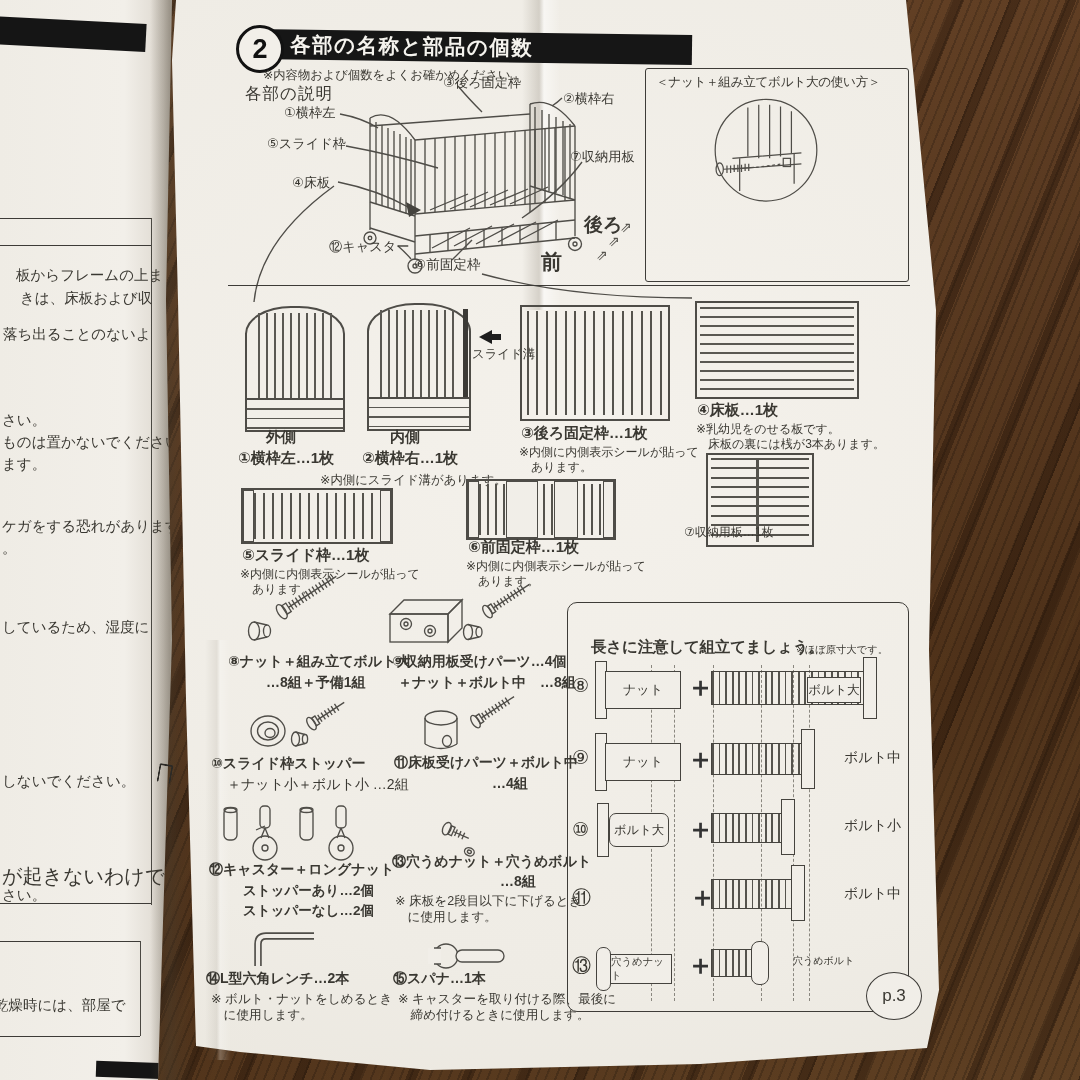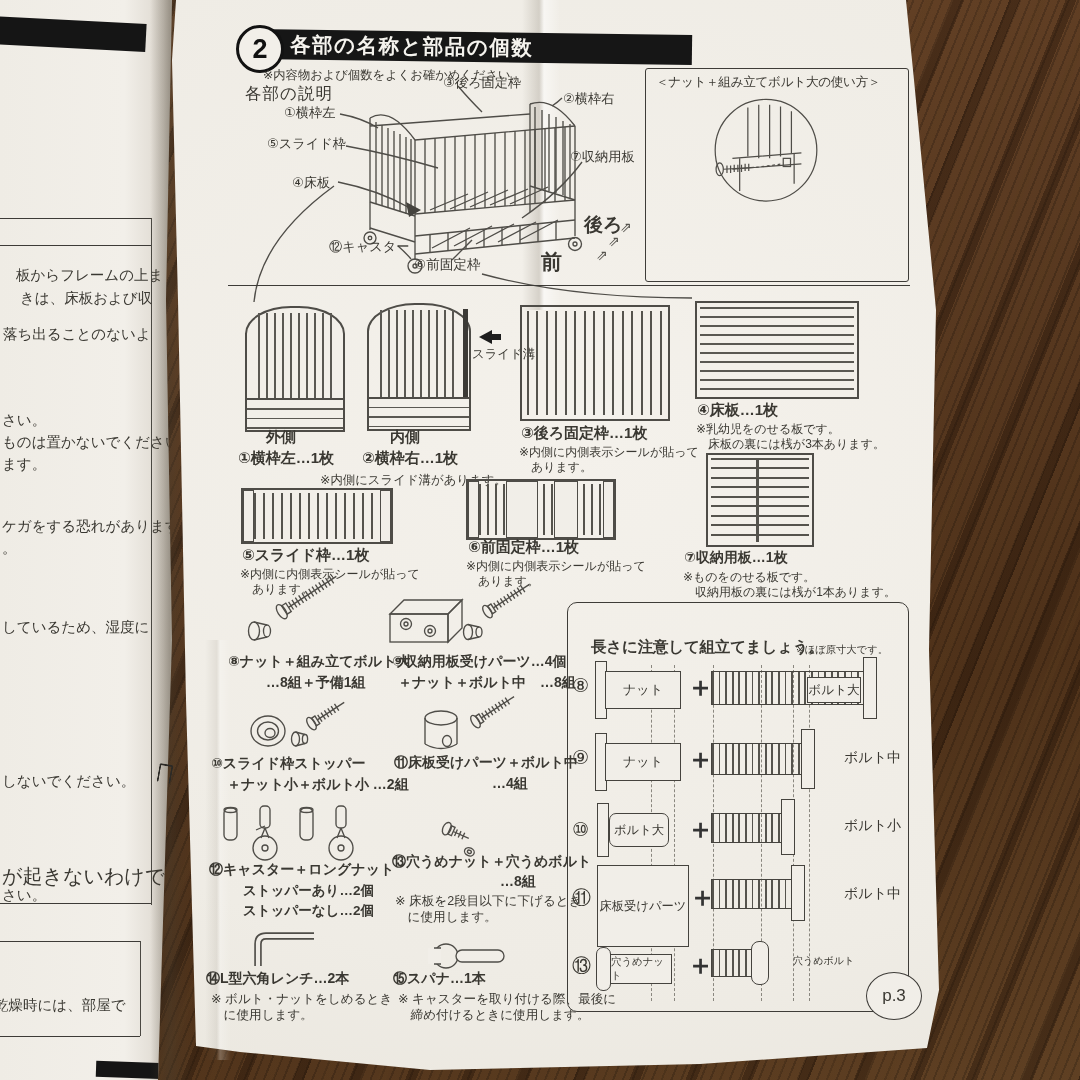--- a/index.html
+++ b/index.html
@@ -235,23 +235,21 @@
       <div class="cap" style="left:86px;width:22px;background:#f1eee8;"></div>
     </div>
     <div class="t" style="left:468px;top:538px;font-size:15px;font-weight:600;">⑥前固定枠…1枚</div>
     <div class="t pre" style="left:466px;top:559px;font-size:12px;line-height:15px;">※内側に内側表示シールが貼って
 　あります。</div>
 
     <div class="panel" style="left:706px;top:453px;width:104px;height:90px;">
       <div class="slatsH" style="left:3px;right:3px;top:3px;bottom:3px;background:repeating-linear-gradient(180deg,#55534d 0 2px,rgba(0,0,0,0) 2px 9.5px);"></div>
       <div class="abs" style="left:48px;top:3px;bottom:3px;width:2.5px;background:#55534d;"></div>
     </div>
-    <div class="t" style="left:684px;top:549px;font-size:14px;font-weight:700;">⑦収納用板…1枚</div>
-    <div class="t pre" style="left:683px;top:570px;font-size:12px;line-height:15px;">※ものをのせる板です。
-　収納用板の裏には桟が1本あります。</div>
+    <div class="t" style="left:684px;top:526px;font-size:12px;font-weight:400;">⑦収納用板…1枚</div>
 
     <svg style="left:246px;top:618px;width:28px;height:26px;" viewBox="0 0 28 26">
       <g class="ln">
           <ellipse cx="8" cy="13" rx="5.5" ry="9"></ellipse>
           <path d="M8,4 L21,7 M8,22 L21,19"></path>
           <ellipse cx="21" cy="13" rx="3.5" ry="6"></ellipse>
         </g>
     </svg>
     <svg style="left:276px;top:600px;width:76px;height:18px;transform:rotate(-33deg);transform-origin:10px 9px;" viewBox="0 0 76 18">
       <g class="ln">
@@ -309,21 +307,21 @@
     </svg>
     <svg style="left:306px;top:714px;width:48px;height:16px;transform:rotate(-33deg);transform-origin:8px 8px;" viewBox="0 0 48 16">
       <g class="ln">
           <ellipse cx="5" cy="8" rx="3.5" ry="7"></ellipse>
           <rect x="8" y="3.5" width="4" height="9"></rect>
           <path d="M12,8 L44,8"></path>
           <path d="M15,4 V12 M19,4 V12 M23,4 V12 M27,4 V12 M31,4 V12 M35,4 V12"></path>
         </g>
     </svg>
     <div class="t" style="left:211px;top:755px;font-size:14px;font-weight:600;">⑩スライド枠ストッパー</div>
-    <div class="t" style="left:227px;top:776px;font-size:14px;font-weight:700;">＋ナット小＋ボルト小 …2組</div>
+    <div class="t" style="left:227px;top:776px;font-size:14px;font-weight:400;">＋ナット小＋ボルト小 …2組</div>
 
     <svg style="left:420px;top:708px;width:42px;height:46px;" viewBox="0 0 42 46">
       <g class="ln">
           <ellipse cx="21" cy="10" rx="16" ry="7"></ellipse>
           <path d="M5,10 V36 M37,10 V36"></path>
           <path d="M5,36 Q21,45 37,36"></path>
           <ellipse cx="27" cy="33" rx="4.5" ry="5.5"></ellipse>
         </g>
     </svg>
     <svg style="left:470px;top:712px;width:56px;height:16px;transform:rotate(-33deg);transform-origin:8px 8px;" viewBox="0 0 56 16">
@@ -429,23 +427,20 @@
       <div class="flange" style="left:29px;top:200px;width:10px;height:52px;"></div>
       <div class="nutbody" style="left:41px;top:210px;width:58px;height:32px;font-size:12.3px;border-radius:7px;">
           <span>ボルト大</span>
         </div>
       <div class="plus" style="left:119px;top:208px;">＋</div>
       <div class="hatch" style="left:143px;top:210px;width:70px;height:28px;"></div>
       <div class="flange" style="left:213px;top:196px;width:12px;height:54px;"></div>
       <div class="t" style="left:276px;top:214px;font-size:14px;">ボルト小</div>
 
       <div class="t" style="left:4px;top:284px;font-size:19px;">⑪</div>
-      <div class="nutbody" style="left:29px;top:262px;width:90px;height:80px;font-size:12.3px;">
-          <span>床板受けパーツ</span>
-        </div>
       <div class="plus" style="left:121px;top:276px;">＋</div>
       <div class="hatch" style="left:143px;top:276px;width:80px;height:28px;"></div>
       <div class="flange" style="left:223px;top:262px;width:12px;height:54px;"></div>
       <div class="t" style="left:276px;top:282px;font-size:14px;">ボルト中</div>
 
       <div class="t" style="left:4px;top:352px;font-size:19px;">⑬</div>
       <div class="flange" style="left:28px;top:344px;width:13px;height:42px;border-radius:7px;"></div>
       <div class="nutbody" style="left:42px;top:351px;width:60px;height:28px;font-size:10.4px;">
           <span>穴うめナット</span>
         </div>

